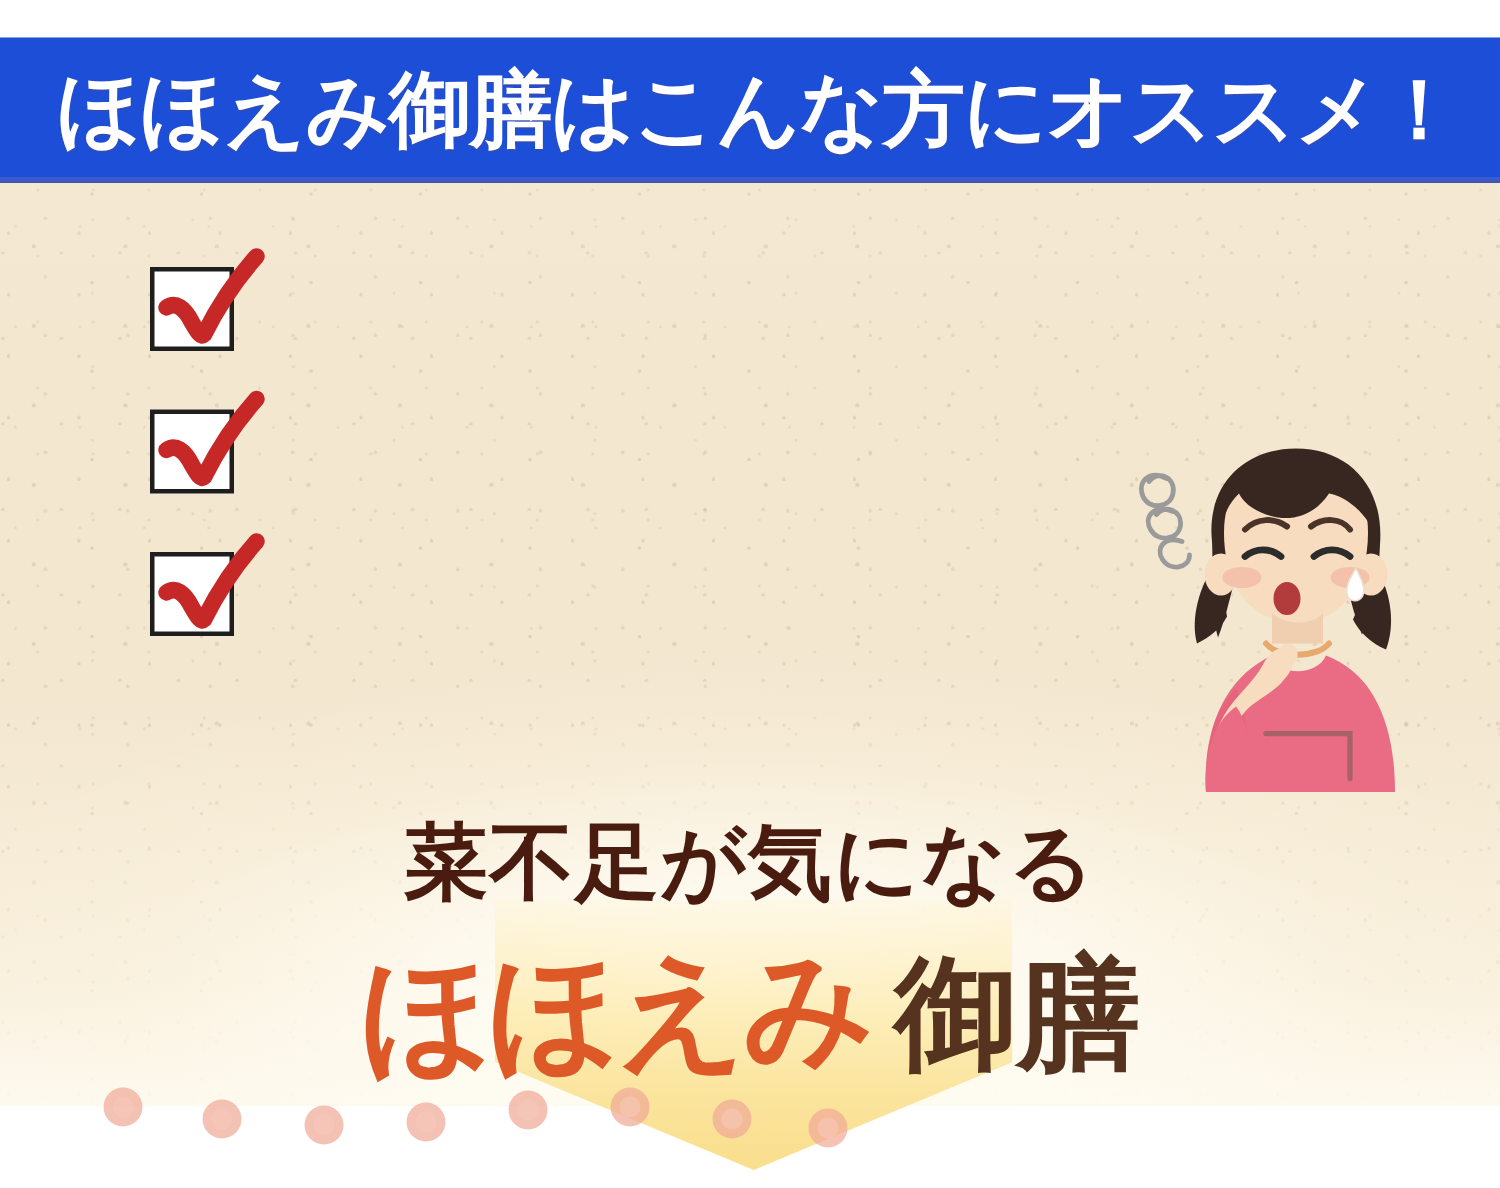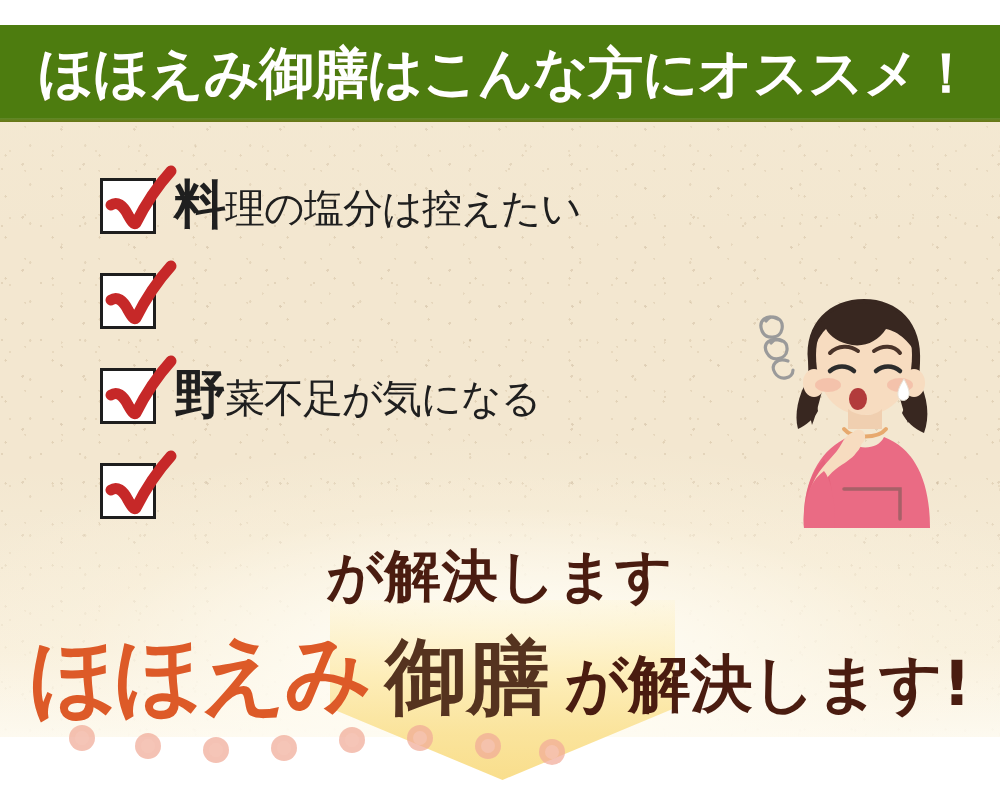--- a/index.html
+++ b/index.html
@@ -57,21 +57,21 @@
         rgba(252,246,230,.55) 88%,
         rgba(255,253,246,.85) 100%);
     pointer-events:none;
   }
 
   
   .banner {
     position:absolute;
     left:0; top:25px;
     width:1000px; height:97px;
-    background:#4d7c0f;
+    background:#1d4ed8;
     display:flex; align-items:center;
     overflow:hidden;
   }
   .banner::after{
     content:"";
     position:absolute; left:0; right:0; bottom:0; height:4px;
     background:linear-gradient(180deg, rgba(255,255,255,.10), rgba(190,95,35,.25));
   }
   .banner-title {
     color:#ffffff;
@@ -212,48 +212,35 @@
   </div>
 
   <div class="yellow-chevron"></div>
 
   <div class="banner">
     <div class="banner-title">ほほえみ御膳はこんな方にオススメ！</div>
   </div>
 
   <div class="checklist">
 
-    <div class="check-row">
-      <div class="checkbox">
-        <svg viewBox="0 0 78 76">
-          <path d="M10 40 C16 36 22 40 27 50 C31 57 33 60 35 58 C40 48 52 26 70 6" fill="none" stroke="#c62828" stroke-width="11" stroke-linecap="round" stroke-linejoin="round"></path>
-        </svg>
-      </div>
-      <div class="check-text">
-        <span class="lead">料</span><span class="rest">理の塩分は控えたい</span>
-      </div>
-    </div>
 
     <div class="check-row">
       <div class="checkbox">
         <svg viewBox="0 0 78 76">
           <path d="M10 40 C16 36 22 40 27 50 C31 57 33 60 35 58 C40 48 52 26 70 6" fill="none" stroke="#c62828" stroke-width="11" stroke-linecap="round" stroke-linejoin="round"></path>
         </svg>
       </div>
     </div>
 
     <div class="check-row">
       <div class="checkbox">
         <svg viewBox="0 0 78 76">
           <path d="M10 40 C16 36 22 40 27 50 C31 57 33 60 35 58 C40 48 52 26 70 6" fill="none" stroke="#c62828" stroke-width="11" stroke-linecap="round" stroke-linejoin="round"></path>
         </svg>
       </div>
-      <div class="check-text">
-        <span class="lead">野</span><span class="rest">菜不足が気になる</span>
-      </div>
     </div>
 
     <div class="check-row">
       <div class="checkbox">
         <svg viewBox="0 0 78 76">
           <path d="M10 40 C16 36 22 40 27 50 C31 57 33 60 35 58 C40 48 52 26 70 6" fill="none" stroke="#c62828" stroke-width="11" stroke-linecap="round" stroke-linejoin="round"></path>
         </svg>
       </div>
     </div>
 
@@ -317,26 +304,25 @@
                C88 172 76 180 68 194 C58 212 56 230 58 245 Z" fill="#f7dcc0"></path>
 
       <path d="M106 148 C112 144 118 148 117 155 C116 161 110 164 106 160 Z" fill="#f7dcc0"></path>
 
       <path d="M56 245 C54 218 62 198 76 188 C84 198 88 222 86 245 Z" fill="#ea6b84"></path>
 
       <path d="M96 206 L152 206 L152 236" fill="none" stroke="#7a5a55" stroke-width="3.5" stroke-linecap="round" opacity=".6"></path>
     </svg>
   </div>
 
-  <div class="sub-line">が解決します</div>
+  <div class="sub-line">菜不足が気になる</div>
 
   <div class="main-line">
     <span class="brand-kana">ほほえみ</span>
       <span class="brand-kanji">御膳</span>
-      <span class="tail-text">が解決します!</span>
   </div>
 
   <div class="dots">
     <svg viewBox="0 0 540 60" xmlns="http://www.w3.org/2000/svg">
       <g fill="#f1ab98" opacity=".72">
         <circle cx="22" cy="26" r="13"></circle>
         <circle cx="88" cy="34" r="13"></circle>
         <circle cx="156" cy="38" r="13"></circle>
         <circle cx="224" cy="36" r="13"></circle>
         <circle cx="292" cy="28" r="13"></circle>

